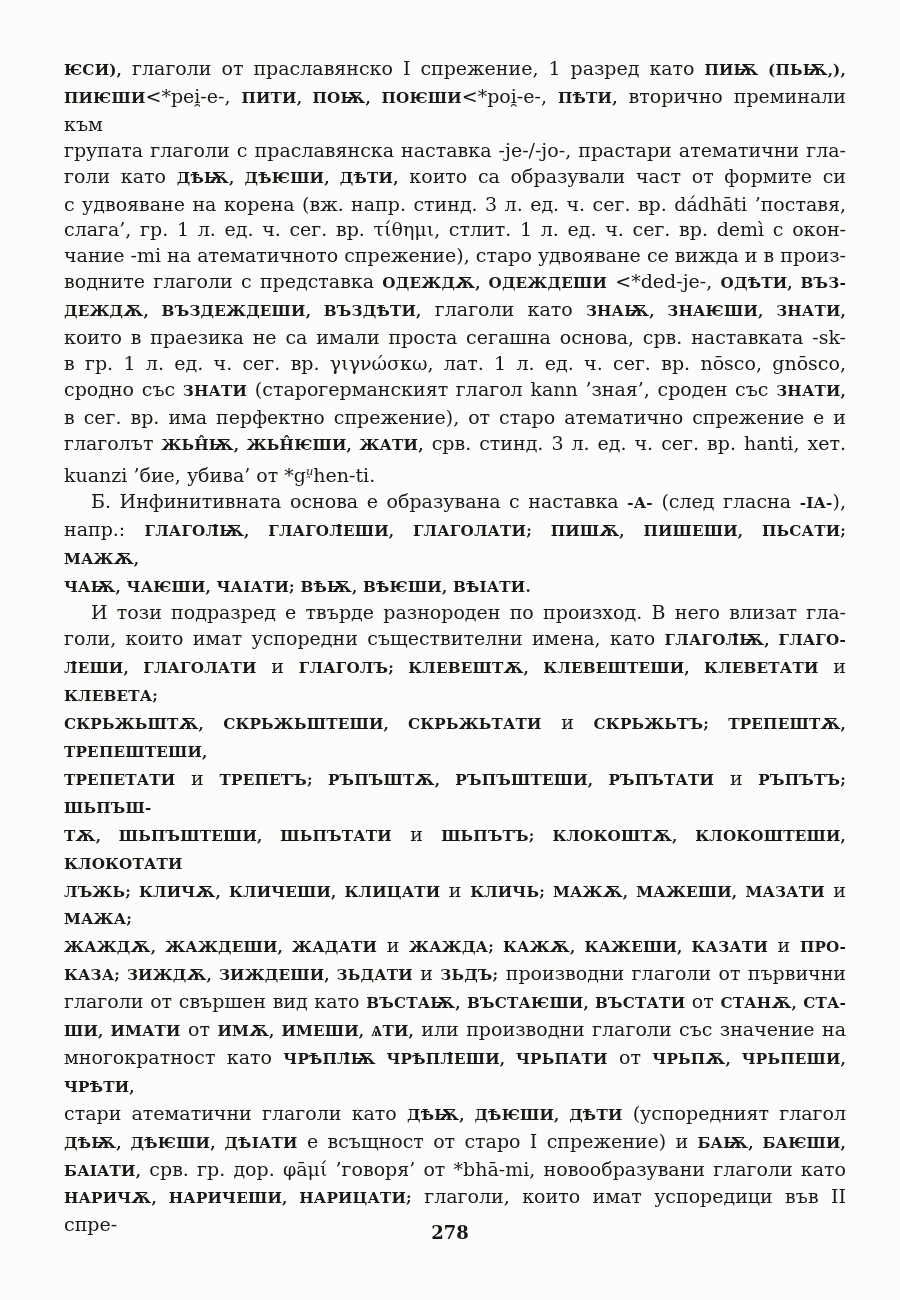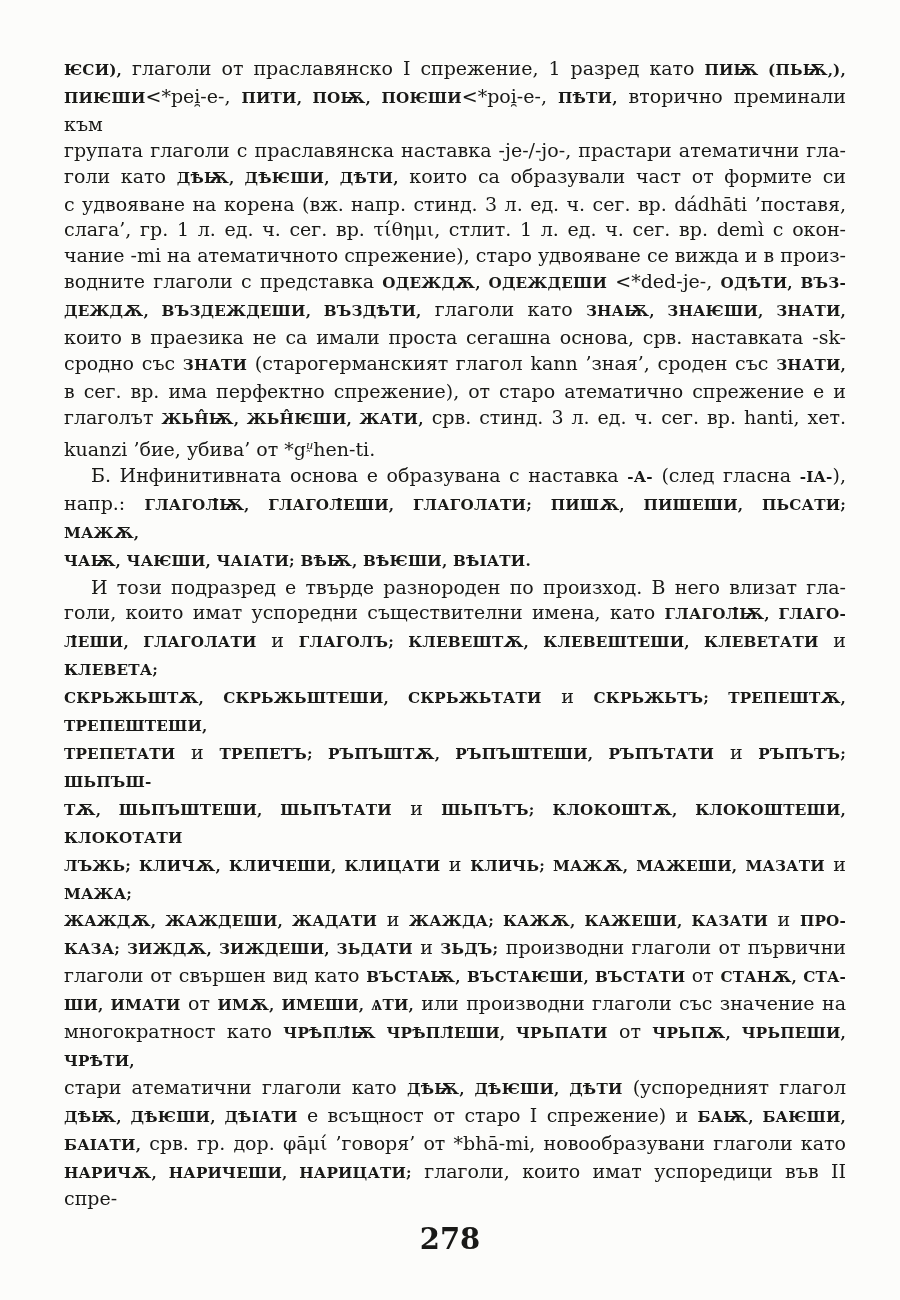--- a/index.html
+++ b/index.html
@@ -36,40 +36,41 @@
     font-weight: bold;
     font-size: 0.8em;
     letter-spacing: 0.2px;
   }
   .t-i { }
   .t-u { font-style: italic; font-size: 0.6em; vertical-align: super; }
   .pageno {
     position: absolute; left: 0; top: 1222px;
     width: 900px;
     text-align: center;
-    font-size: 29px;
+    font-size: 18px;
     font-weight: bold;
     color: #191917;
   }
 </style>
 </head>
 <body>
 
 <div class="page">
   <div class="textblock">
       <div class="line"><span class="t-o">ѥси),</span><span class="t-n"> глаголи от праславянско I спрежение, 1 разред като </span><span class="t-o">пиѭ (пьѭ,),</span></div>
       <div class="line"><span class="t-o">пиѥши</span><span class="t-n">&lt;</span><span class="t-i">*pei̯-e-</span><span class="t-n">, </span><span class="t-o">пити, поѭ, поѥши</span><span class="t-n">&lt;</span><span class="t-i">*poi̯-e-</span><span class="t-n">, </span><span class="t-o">пѣти,</span><span class="t-n"> вторично преминали към</span></div>
       <div class="line"><span class="t-n">групата глаголи с праславянска наставка </span><span class="t-i">-je-/-jo-</span><span class="t-n">, прастари атематични гла-</span></div>
       <div class="line"><span class="t-n">голи като </span><span class="t-o">дѣѭ, дѣѥши, дѣти,</span><span class="t-n"> които са образували част от формите си</span></div>
       <div class="line"><span class="t-n">с удвояване на корена (вж. напр. стинд. 3 л. ед. ч. сег. вр. </span><span class="t-i">dádhāti</span><span class="t-n"> ’поставя,</span></div>
       <div class="line"><span class="t-n">слага’, гр. 1 л. ед. ч. сег. вр. τίθημι, стлит. 1 л. ед. ч. сег. вр. </span><span class="t-i">demì</span><span class="t-n"> с окон-</span></div>
       <div class="line"><span class="t-n">чание </span><span class="t-i">-mi</span><span class="t-n"> на атематичното спрежение), старо удвояване се вижда и в произ-</span></div>
       <div class="line"><span class="t-n">водните глаголи с представка </span><span class="t-o">одеждѫ, одеждеши</span><span class="t-n"> &lt;</span><span class="t-i">*ded-je-</span><span class="t-n">, </span><span class="t-o">одѣти, въз-</span></div>
       <div class="line"><span class="t-o">деждѫ, въздеждеши, въздѣти,</span><span class="t-n"> глаголи като </span><span class="t-o">знаѭ, знаѥши, знати,</span></div>
       <div class="line"><span class="t-n">които в праезика не са имали проста сегашна основа, срв. наставката </span><span class="t-i">-sk-</span></div>
+      <div class="line"><span class="t-n">в гр. 1 л. ед. ч. сег. вр. γιγνώσκω, лат. 1 л. ед. ч. сег. вр. </span><span class="t-i">nōsco, gnōsco</span><span class="t-n">,</span></div>
       <div class="line"><span class="t-n">сродно със </span><span class="t-o">знати</span><span class="t-n"> (старогерманският глагол </span><span class="t-i">kann</span><span class="t-n"> ’зная’, сроден със </span><span class="t-o">знати,</span></div>
       <div class="line"><span class="t-n">в сег. вр. има перфектно спрежение), от старо атематично спрежение е и</span></div>
       <div class="line"><span class="t-n">глаголът </span><span class="t-o">жьн̂ѭ, жьн̂ѥши, жати,</span><span class="t-n"> срв. стинд. 3 л. ед. ч. сег. вр. </span><span class="t-i">hanti</span><span class="t-n">, хет.</span></div>
       <div class="line end"><span class="t-i">kuanzi</span><span class="t-n"> ’бие, убива’ от </span><span class="t-i">*g</span><span class="t-u">u̯</span><span class="t-i">hen-ti</span><span class="t-n">.</span></div>
       <div class="line ind"><span class="t-n">Б. Инфинитивната основа е образувана с наставка </span><span class="t-o">-а-</span><span class="t-n"> (след гласна </span><span class="t-o">-іа-</span><span class="t-n">),</span></div>
       <div class="line"><span class="t-n">напр.: </span><span class="t-o">глагол̂ѭ, глагол̂еши, глаголати; пишѫ, пишеши, пьсати; мажѫ,</span></div>
       <div class="line end"><span class="t-o">чаѭ, чаѥши, чаіати; вѣѭ, вѣѥши, вѣіати.</span></div>
       <div class="line ind"><span class="t-n">И този подразред е твърде разнороден по произход. В него влизат гла-</span></div>
       <div class="line"><span class="t-n">голи, които имат успоредни съществителни имена, като </span><span class="t-o">глагол̂ѭ, глаго-</span></div>
       <div class="line"><span class="t-o">л̂еши, глаголати</span><span class="t-n"> и </span><span class="t-o">глаголъ; клевештѫ, клевештеши, клеветати</span><span class="t-n"> и </span><span class="t-o">клевета;</span></div>

